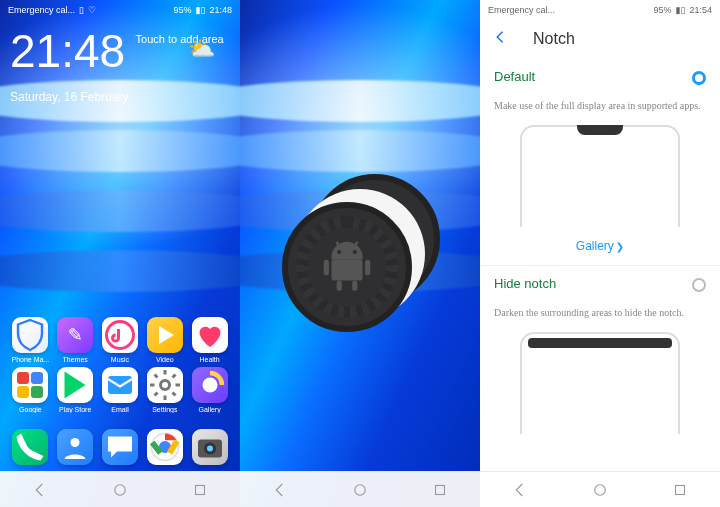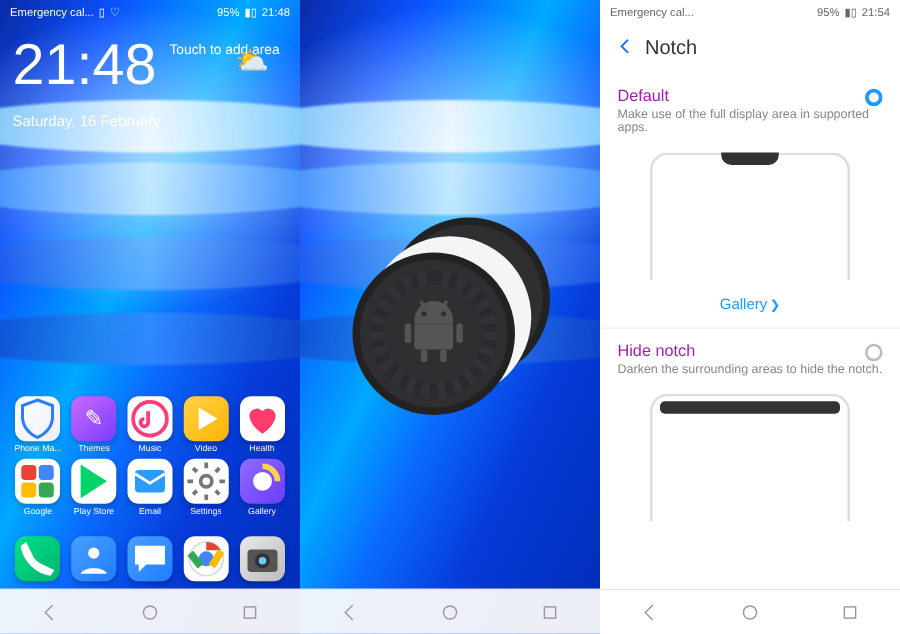--- a/index.html
+++ b/index.html
@@ -82,26 +82,26 @@
   .cookie-front::before{
     content:""; position:absolute; inset:8px; border-radius:50%;
     background:
       repeating-conic-gradient(#2a2a2d 0 8deg, #333337 8deg 16deg);
     mask:radial-gradient(circle, transparent 54%, #000 55%);
     -webkit-mask:radial-gradient(circle, transparent 54%, #000 55%);
   }
 
   
   .settings { background:#fff; position:absolute; inset:0; color:#333; font-size:12px; }
-  .settings-header { display:flex; align-items:center; gap:6px; padding:8px 12px 10px; margin-top:20px;}
+  .settings-header { display:flex; align-items:center; gap:23px; padding:8px 12px 10px; margin-top:20px;}
   .settings-header .back svg{ width:18px;height:18px; stroke:#1a73e8; stroke-width:2; fill:none;}
   .settings-title { font-size:16px; font-weight:500; }
   .option { padding:10px 14px 6px; position:relative; }
-  .opt-title { font-size:13px; color:#a21caf; }
-  .opt-desc { font-size:10px; color:#888; margin-top:2px; }
+  .opt-title { font-size:13px; color:#15803d; }
+  .opt-desc { font-size:10px; color:#888; margin-top:16px;font-family:Liberation Serif, serif; }
   .radio { position:absolute; right:14px; top:12px; width:14px; height:14px; border-radius:50%; border:3px solid #1a9bff; }
   .radio.empty { border:2px solid #bbb; }
   .preview {
     margin:8px auto 4px; width:160px; height:102px;
     border:2px solid #ddd; border-bottom:none;
     border-radius:14px 14px 0 0; position:relative; background:#fff;
   }
   .preview .notch {
     position:absolute; top:-2px; left:50%; transform:translateX(-50%);
     width:46px; height:10px; background:#333; border-radius:0 0 8px 8px;

